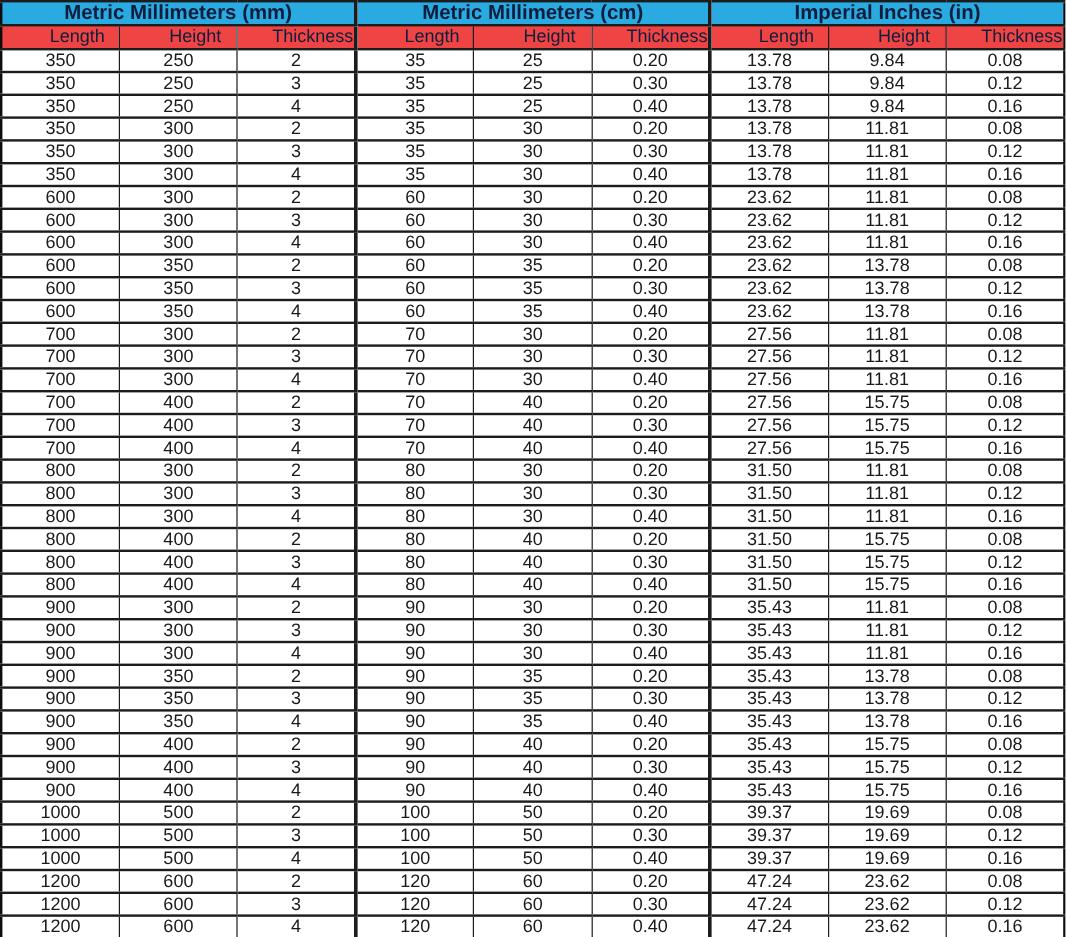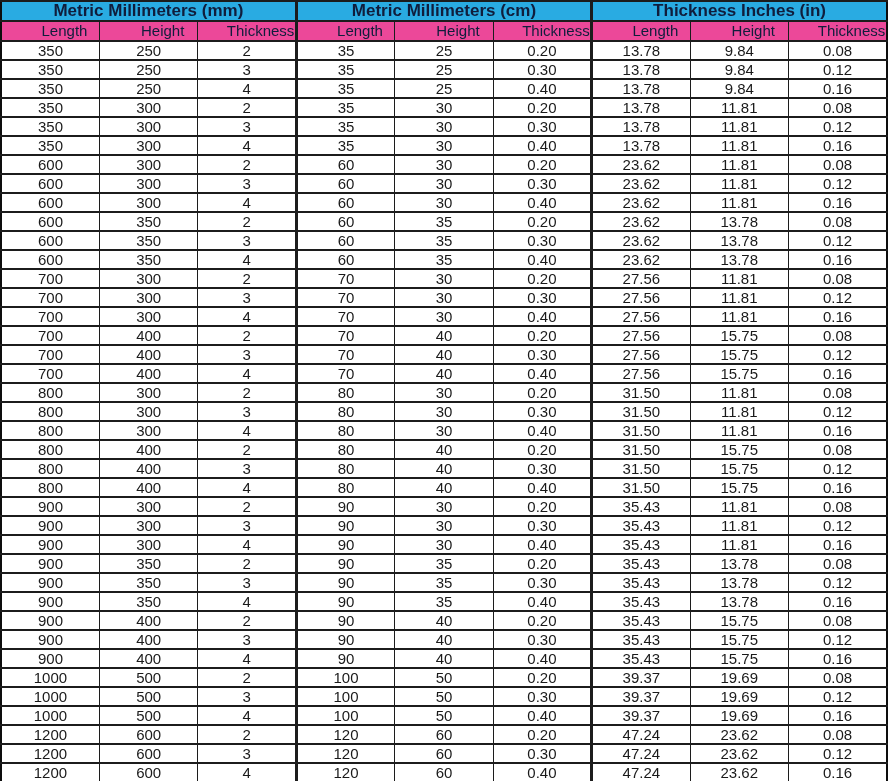--- a/index.html
+++ b/index.html
@@ -30,21 +30,21 @@
   .group-start { border-left-width: 3px !important; }
   tr.group-title-row th {
     background: #29ABE2;
     color: #101d3c;
     font-weight: bold;
     font-size: 17px;
     height: 18px;
     line-height: 18px;
   }
   tr.column-header-row th {
-    background: #ec4899;
+    background: #ef4444;
     color: #101d3c;
     font-weight: normal;
     font-size: 15px;
     height: 18px;
     line-height: 18px;
     padding-left: 28px;
   }
   tbody td {
     background: #ffffff;
     color: #1a1a1a;
@@ -65,21 +65,21 @@
       <col>
       <col>
       <col>
       <col>
       <col>
   </colgroup>
   <thead>
     <tr class="group-title-row">
       <th colspan="3">Metric Millimeters (mm)</th>
       <th colspan="3" class="group-start">Metric Millimeters (cm)</th>
-      <th colspan="3" class="group-start">Thickness Inches (in)</th>
+      <th colspan="3" class="group-start">Imperial Inches (in)</th>
     </tr>
     <tr class="column-header-row">
       <th>Length</th>
       <th>Height</th>
       <th>Thickness</th>
       <th class="group-start">Length</th>
       <th>Height</th>
       <th>Thickness</th>
       <th class="group-start">Length</th>
       <th>Height</th>

